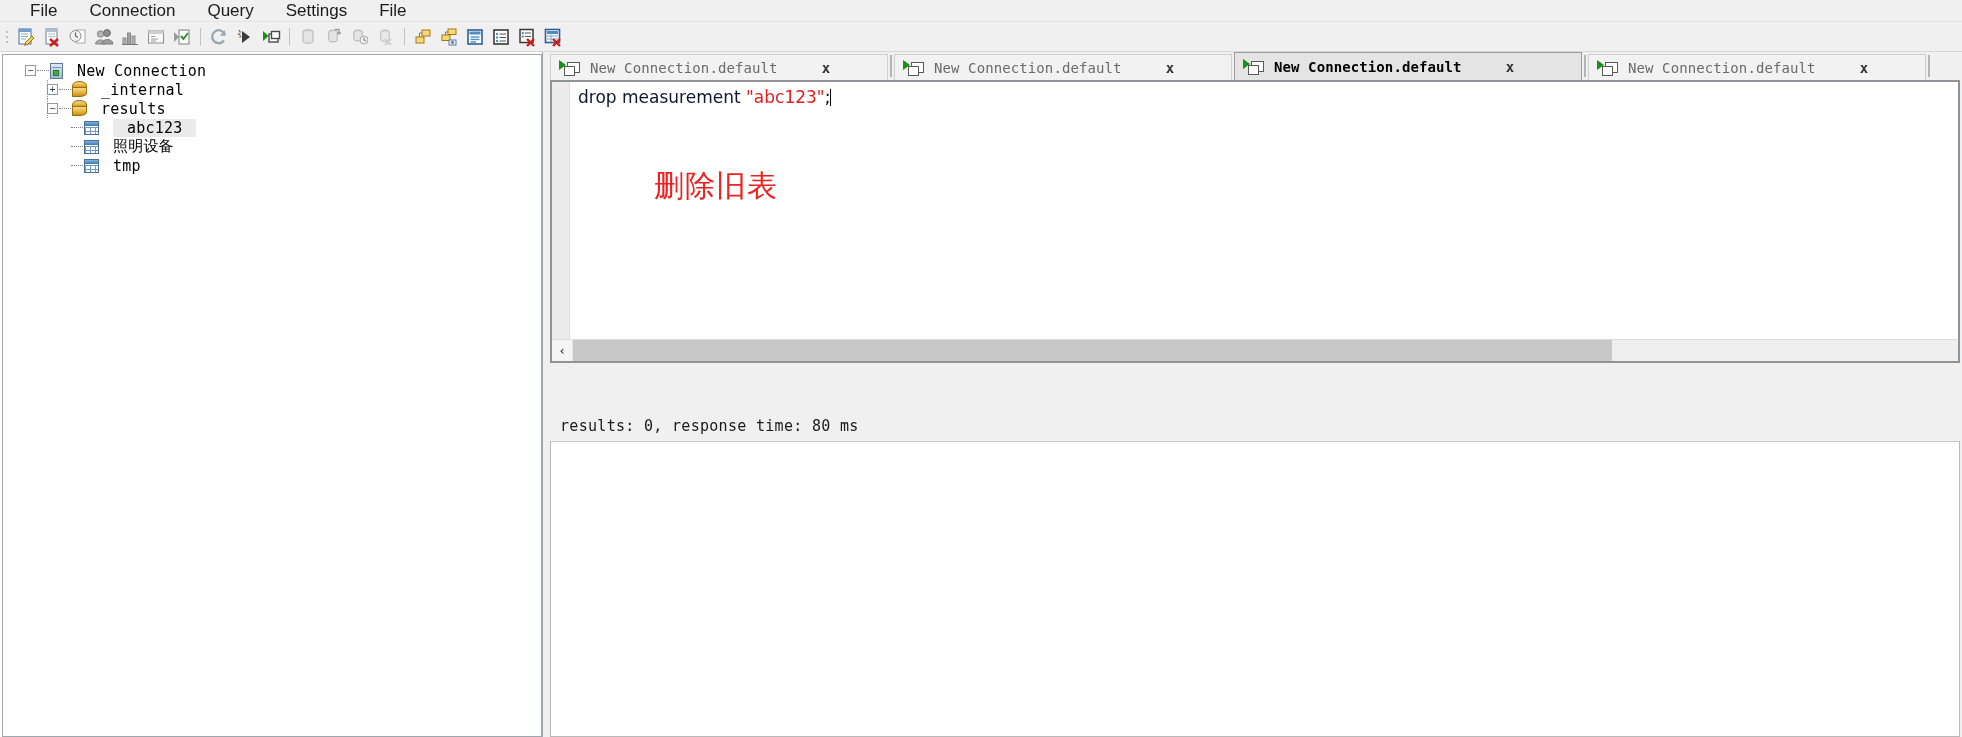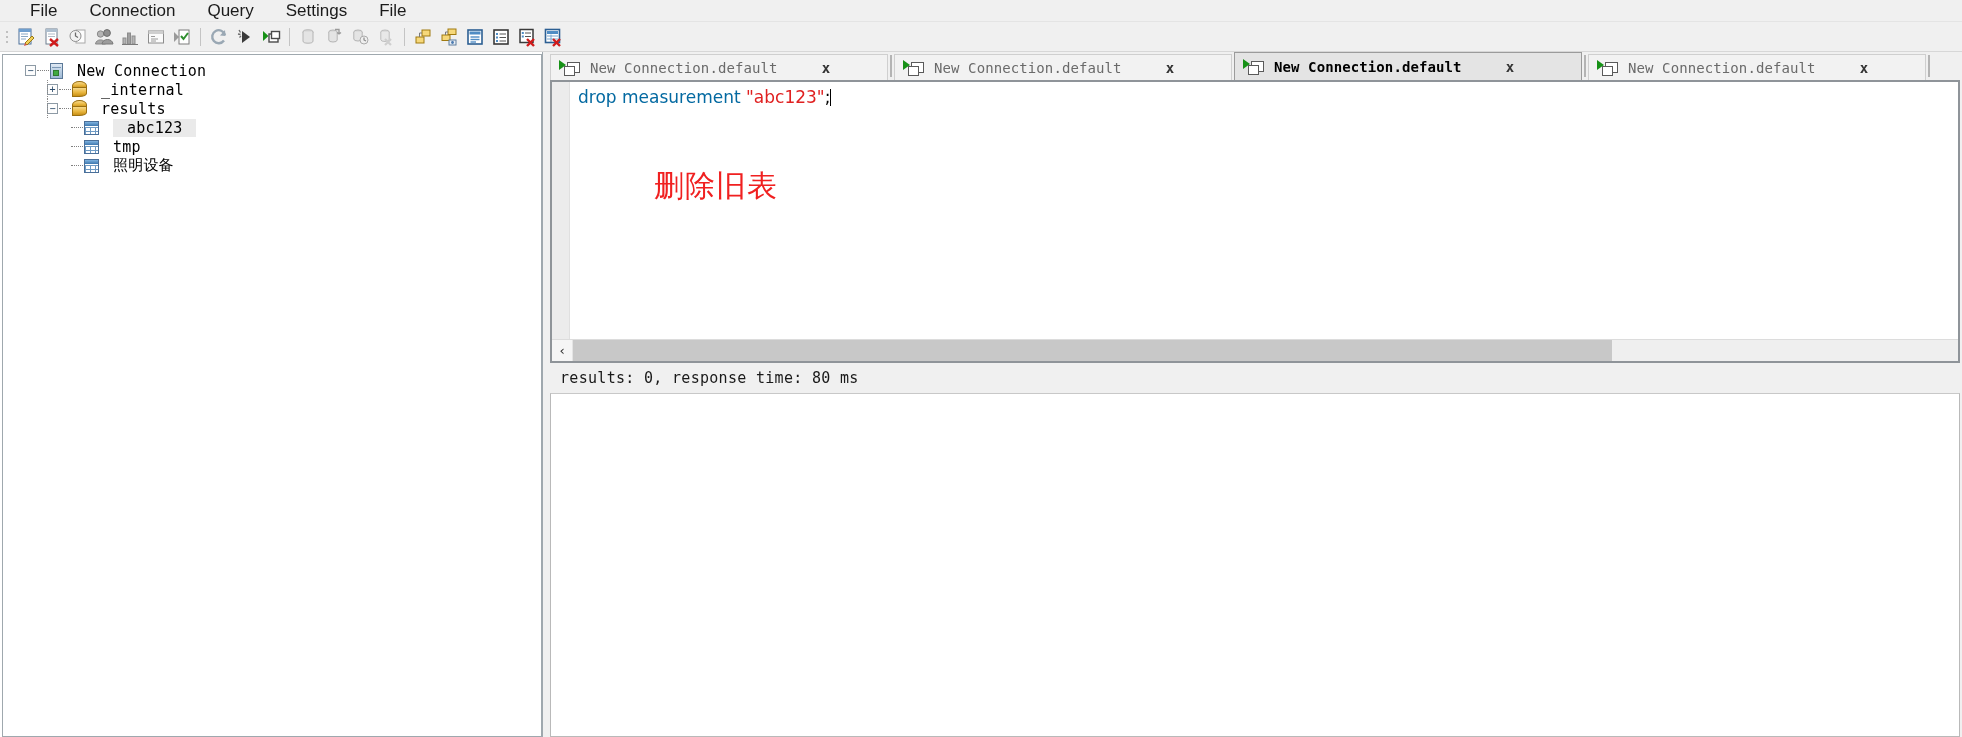--- a/index.html
+++ b/index.html
@@ -289,21 +289,21 @@
     padding: 4px 0 0 8px;
     position: relative;
     overflow: hidden;
   }
   .codeline {
     font-family: "DejaVu Sans", sans-serif;
     font-size: 17px;
     line-height: 22px;
     white-space: pre;
   }
-  .kw { color: #0369a1; margin-top: 6px; }
+  .kw { color: #0f172a; margin-top: 6px; }
   .str { color: #e02020; }
   .pn { color: #000; }
   .caret {
     display: inline-block;
     width: 1px; height: 17px;
     background: #000;
     vertical-align: -3px;
     margin-left: 0px;
   }
   #annot {
@@ -349,20 +349,21 @@
   }
 
   
   #statusline {
     height: 30px;
     display: flex;
     align-items: center;
     padding-left: 12px;
     background: #f0f0f0;
     flex: none;
+    margin-top: 48px;
   }
   #statustext {
     font-family: "DejaVu Sans Mono", "Liberation Mono", monospace;
     font-size: 15px;
     color: #1a1a1a;
     letter-spacing: 0.3px;
   }
 
   
   #results {
@@ -606,28 +607,28 @@
         <span class="indent" style="width:57px"></span>
         <span class="dots"></span>
         <span class="ico ico-tbl"></span>
         <span class="tlabel sel">abc123</span>
       </div>
 
       <div class="tnode">
         <span class="indent" style="width:57px"></span>
         <span class="dots"></span>
         <span class="ico ico-tbl"></span>
-        <span class="tlabel">tmp</span>
+        <span class="tlabel cjk">照明设备</span>
       </div>
 
       <div class="tnode">
         <span class="indent" style="width:57px"></span>
         <span class="dots"></span>
         <span class="ico ico-tbl"></span>
-        <span class="tlabel cjk">照明设备</span>
+        <span class="tlabel">tmp</span>
       </div>
 
 
 
     </div>
   </div>
 
   <div id="splitter"></div>
 
   <div id="rightpane">

